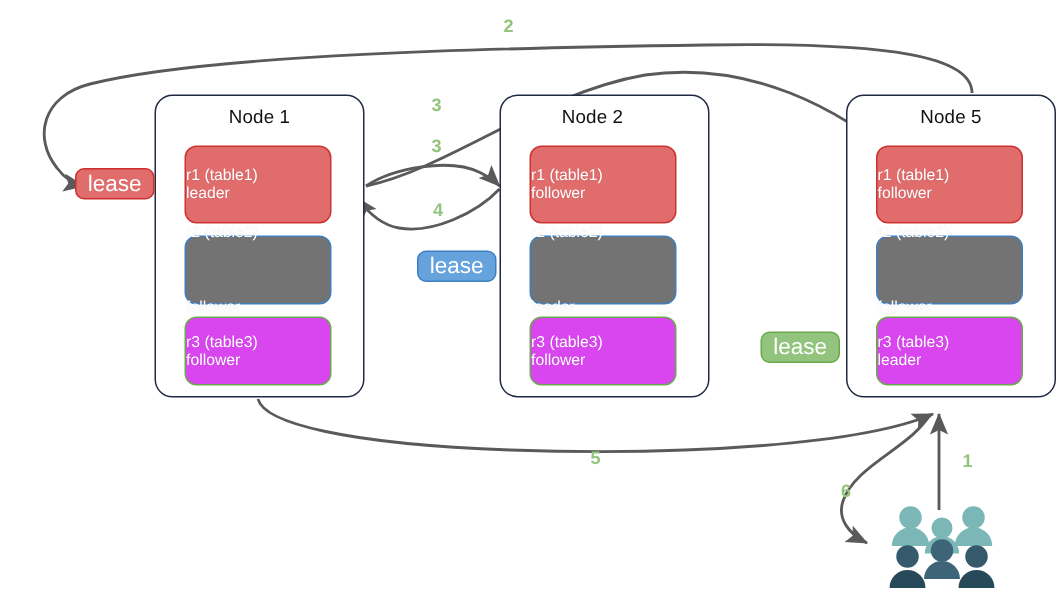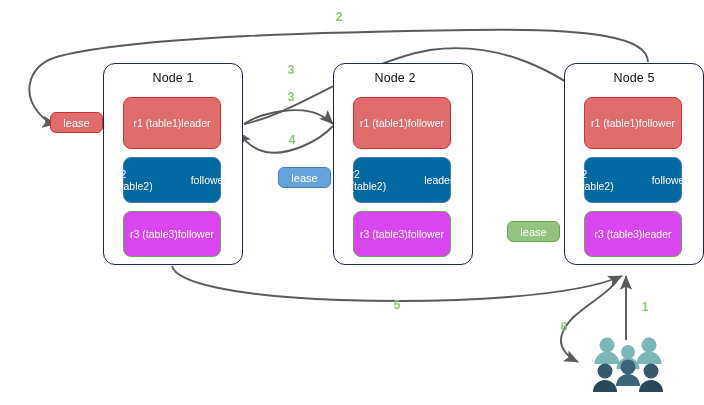--- a/index.html
+++ b/index.html
@@ -37,41 +37,41 @@
     font-size: 12.5px;
     font-weight: normal;
     color: #111111;
     letter-spacing: .1px;
   }
   .replica {
     position: absolute;
     box-sizing: border-box;
     border-radius: 8px;
     display: flex;
-    flex-direction: row;
-    align-items: center;
+    flex-direction: column;
+    align-items: flex-start;
     justify-content: center;
     line-height: 1.18;
     font-size: 10.5px;
     color: #ffffff;
     text-shadow: 0 0 1px rgba(0,0,0,.12);
   }
   .replica .ln { display: block; }
   .rep-red   { background: #e06c6c; border: 1.4px solid #cc3333; }
-  .rep-blue  { background: #0369a1; border: 1.4px solid #3f7fc0; gap: 38px; }
+  .rep-blue  { background: #737373; border: 1.4px solid #3f7fc0; gap: 38px; }
   .rep-green { background: #d946ef; border: 1.4px solid #6aa84f; }
 
   .lease {
     position: absolute;
     box-sizing: border-box;
     border-radius: 6px;
     display: flex;
     align-items: center;
     justify-content: center;
-    font-size: 11px;
+    font-size: 15px;
     color: #ffffff;
     text-align: right;
   }
   .lease-red   { background: #e06c6c; border: 1.5px solid #cc2f2f; }
   .lease-blue  { background: #66a3dd; border: 1.5px solid #3f7fc0; }
   .lease-green { background: #93c47d; border: 1.5px solid #6aa84f; }
 
   .step-label {
     position: absolute;
     font-size: 12px;

